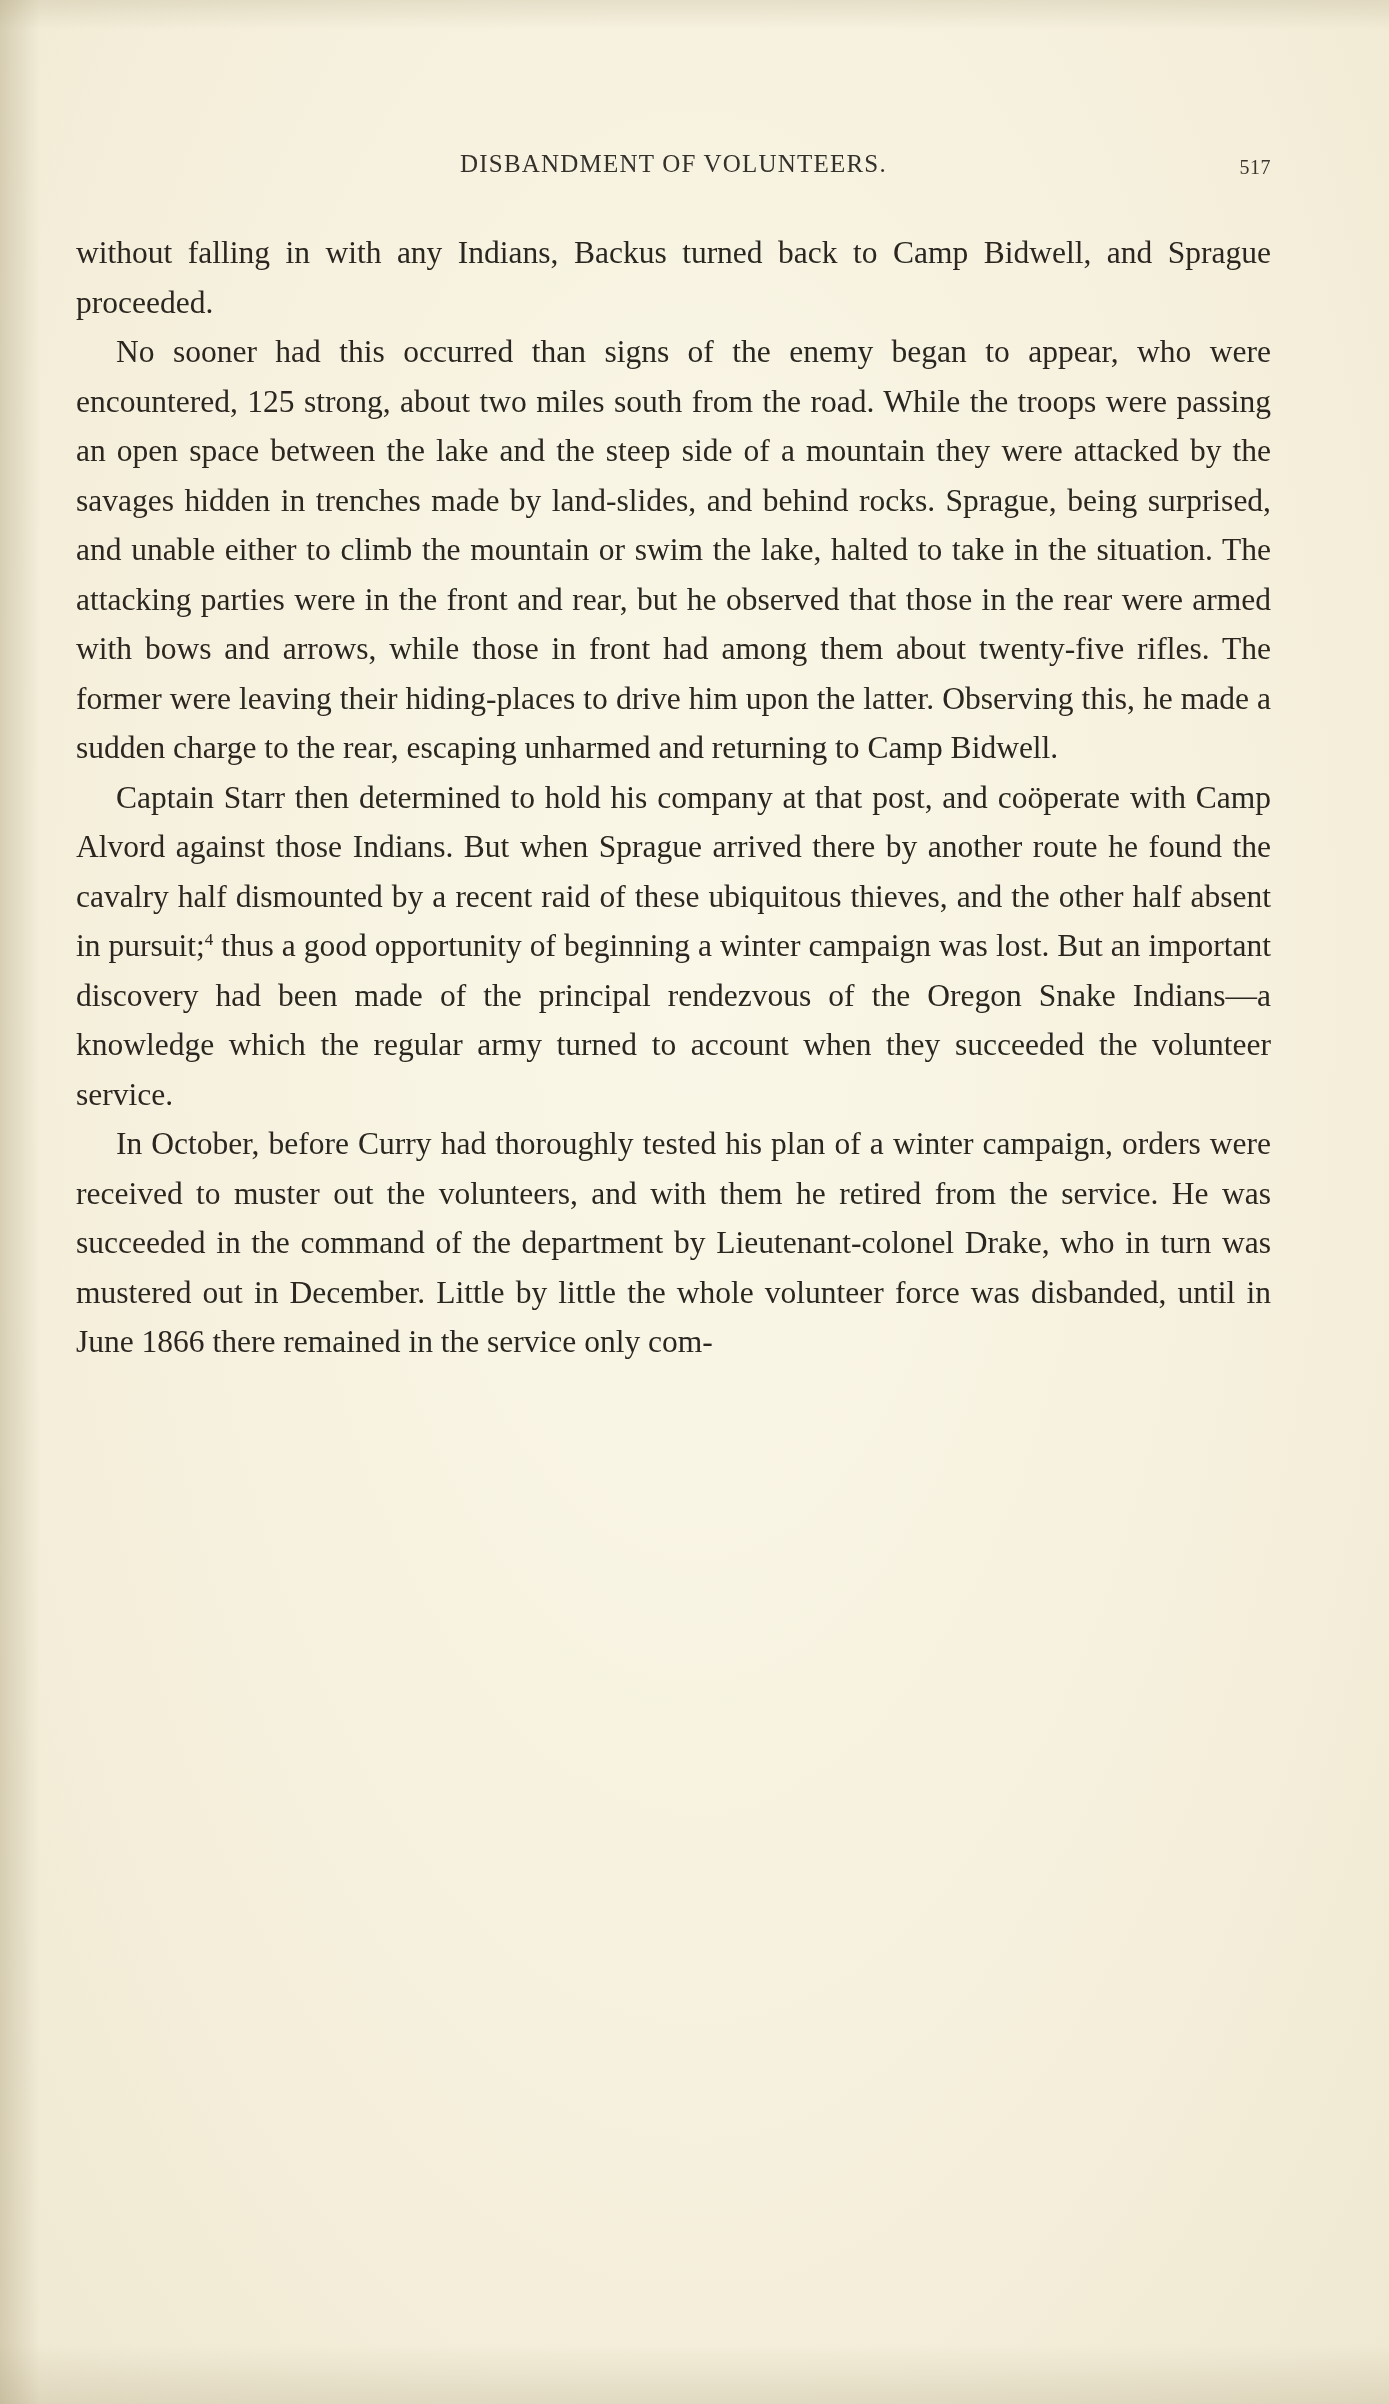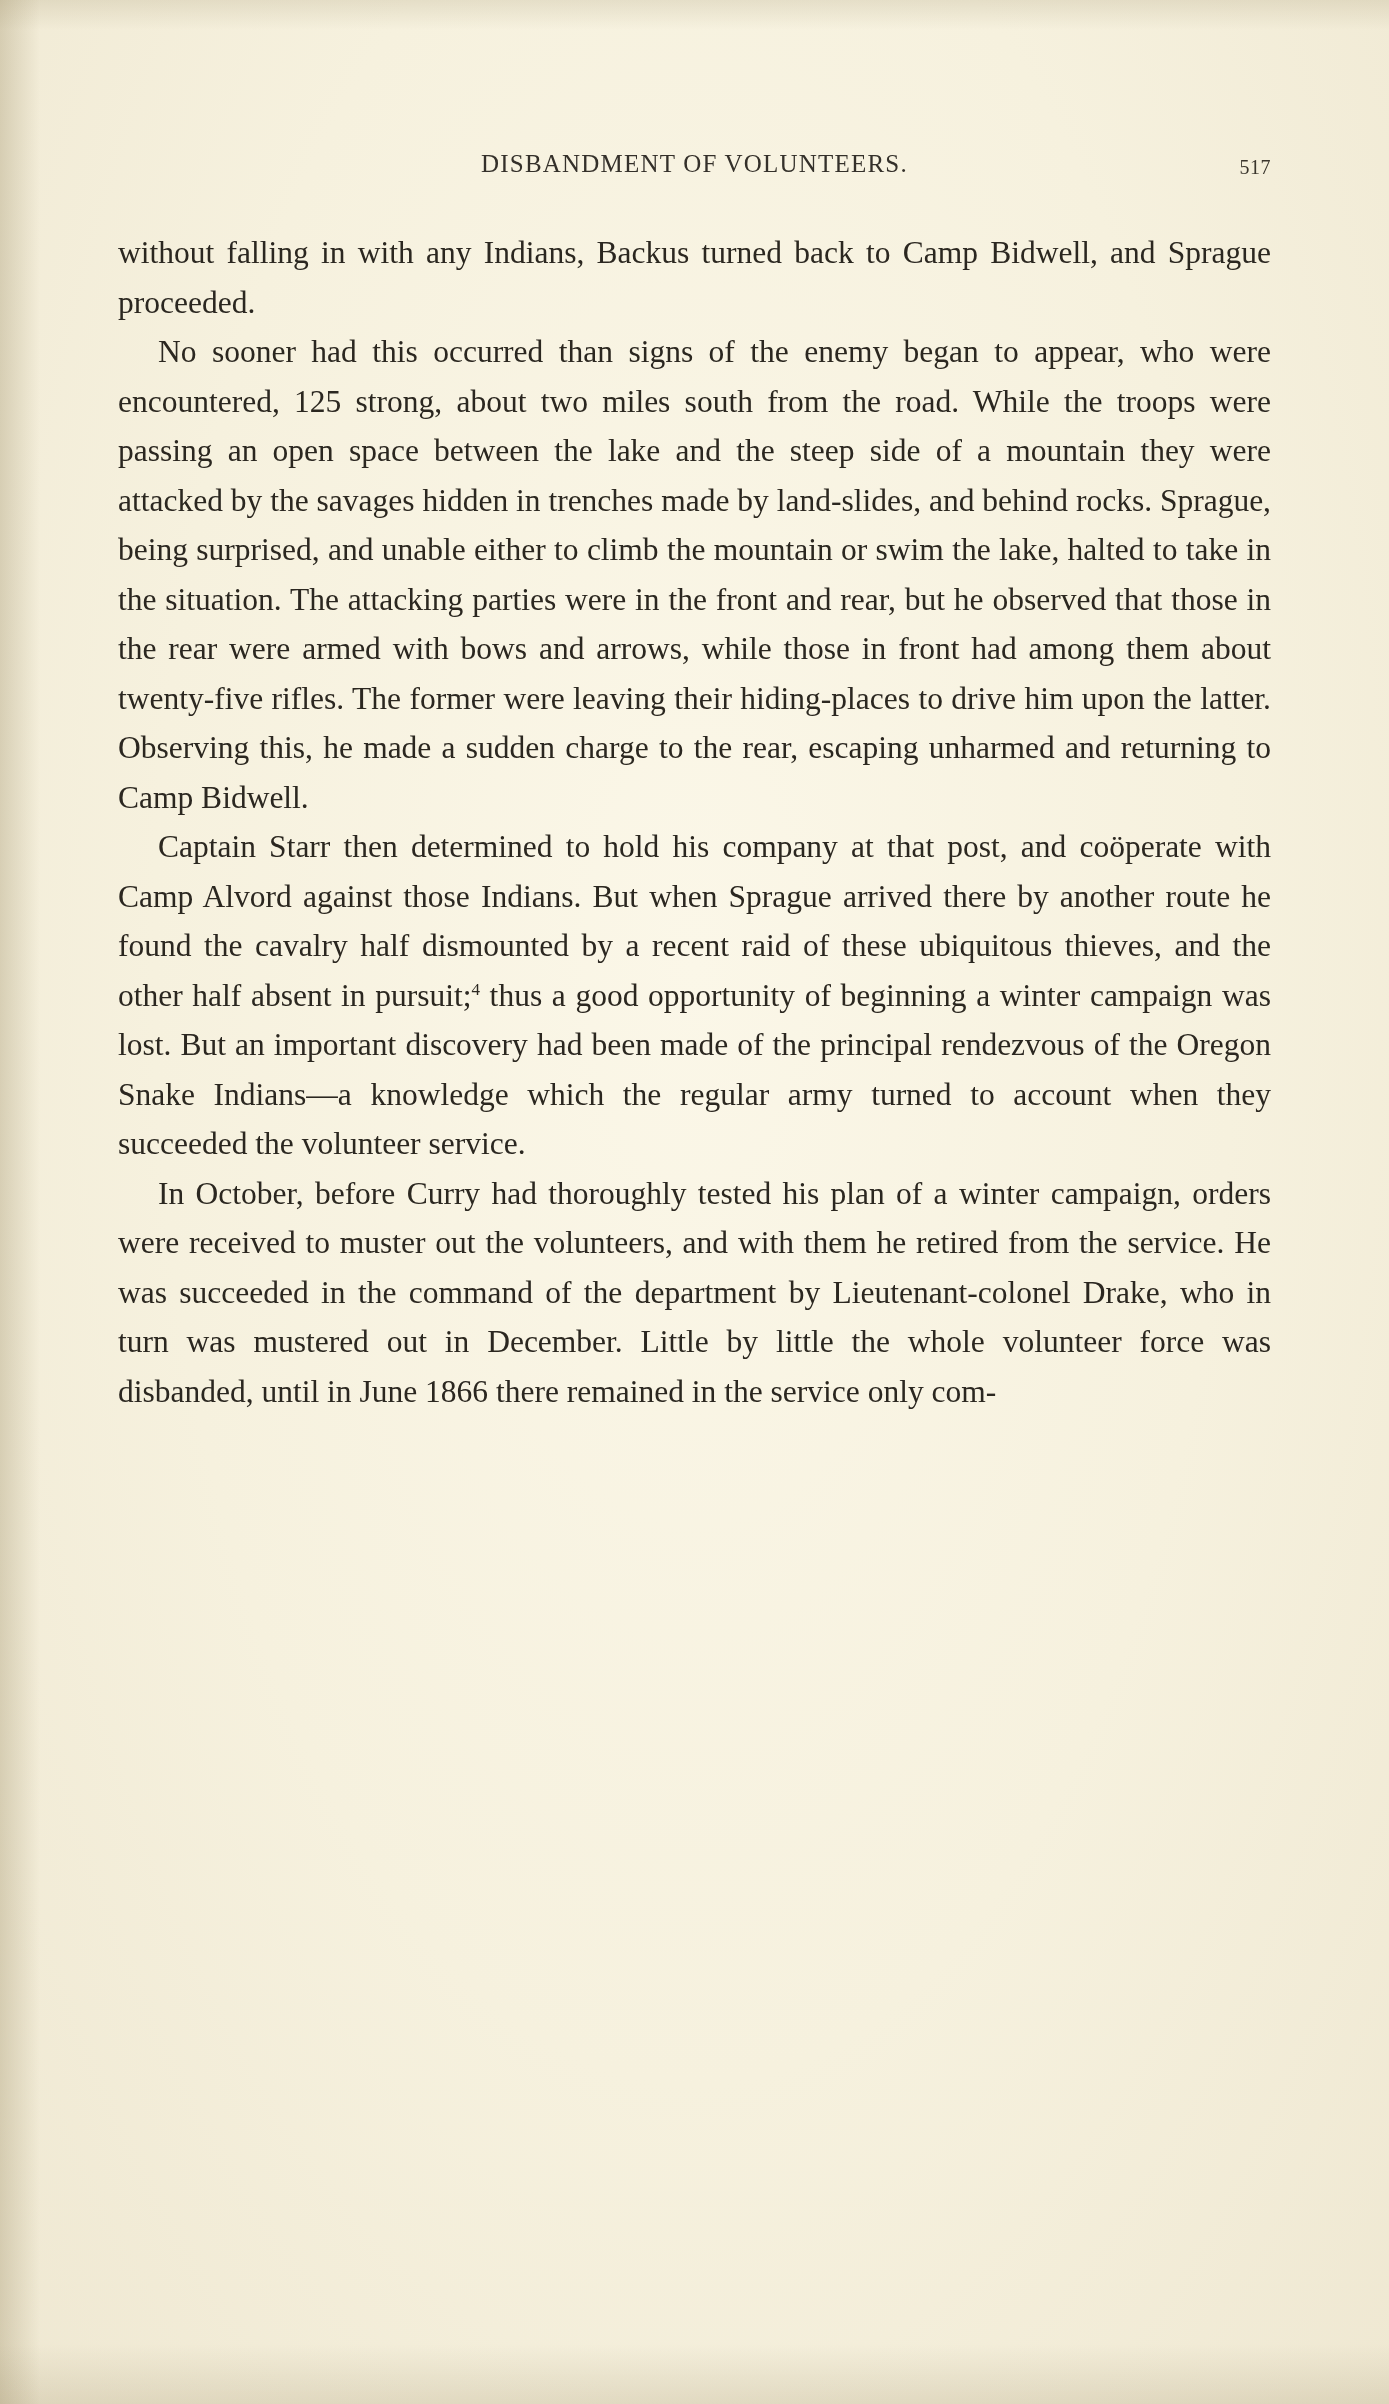--- a/index.html
+++ b/index.html
@@ -12,21 +12,21 @@
     background: #f7f2e0;
     font-family: "Liberation Serif", serif;
     color: #2e2a22;
     overflow: hidden;
   }
   .page {
     position: relative;
     width: 1389px;
     height: 2404px;
     box-sizing: border-box;
-    padding: 150px 118px 60px 118px;
+    padding: 150px 118px 60px 76px;
     background:
       radial-gradient(ellipse at 50% 40%, #fbf7e8 0%, #f6f1de 55%, #efe8d2 100%);
   }
   .header {
     display: flex;
     align-items: baseline;
     justify-content: center;
     position: relative;
     margin: 0 0 48px 0;
     height: 30px;

